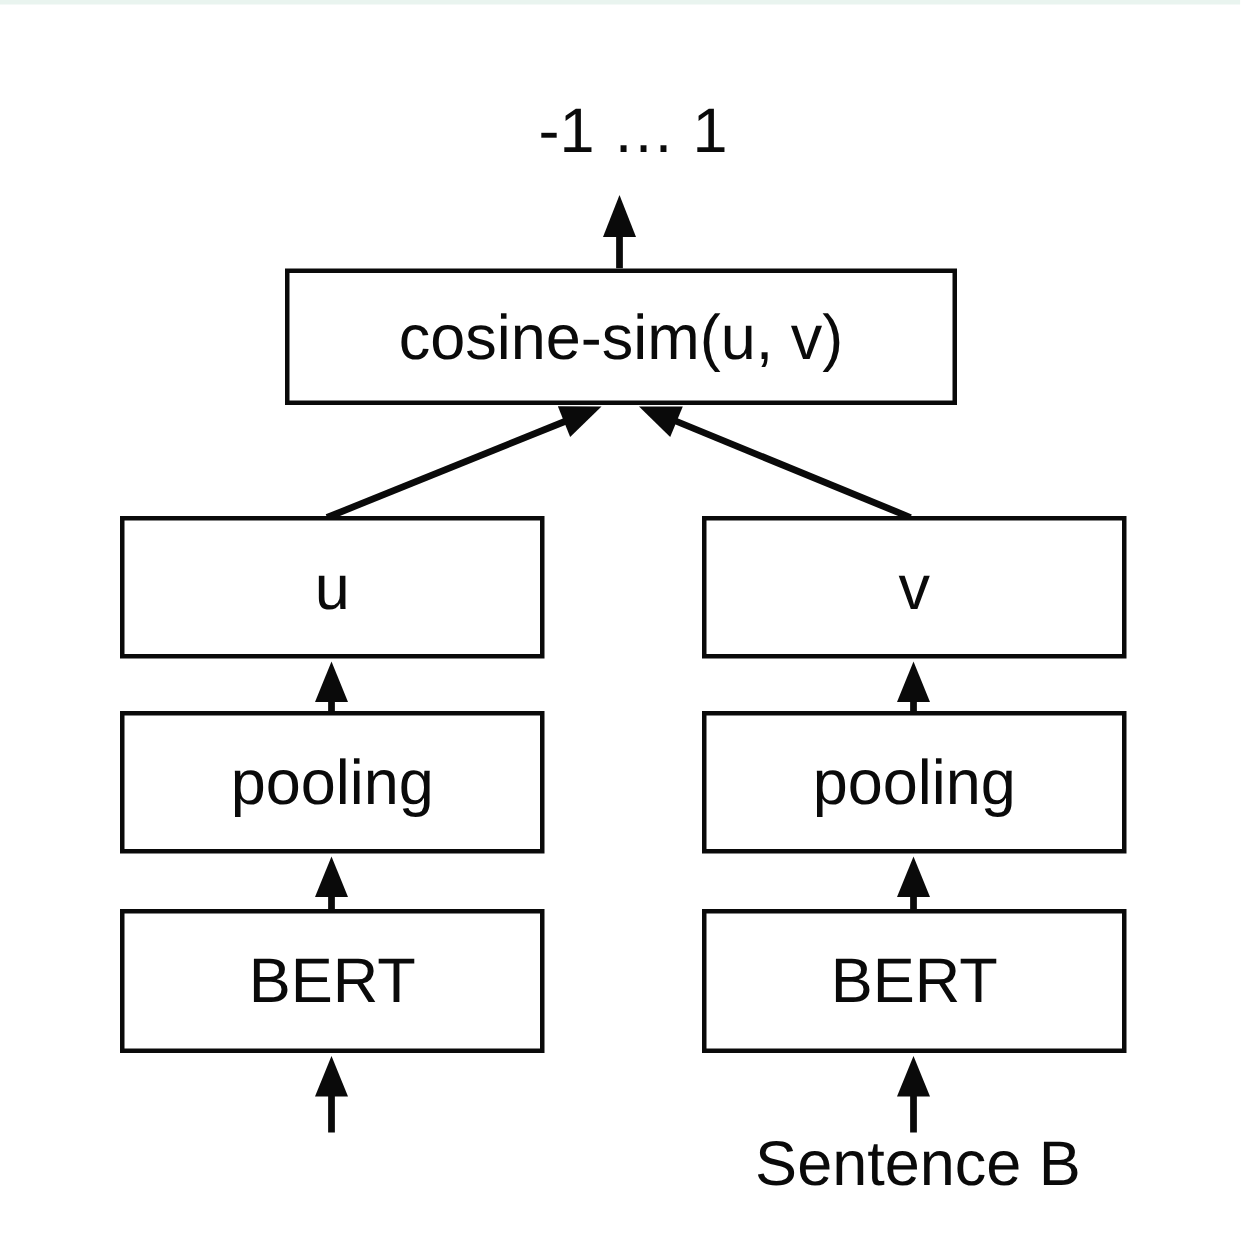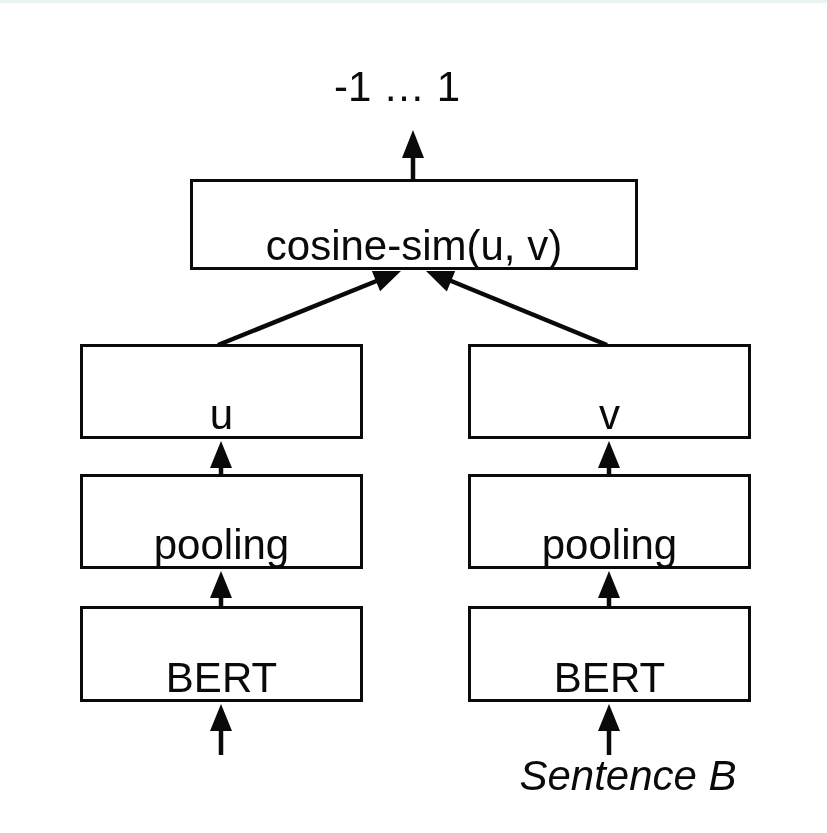--- a/index.html
+++ b/index.html
@@ -34,43 +34,43 @@
   .arrow-layer polygon {
     fill: #0a0a0a;
     stroke: none;
   }
   .box {
     position: absolute;
     box-sizing: border-box;
     border: 3px solid #0a0a0a;
     background: #ffffff;
     display: flex;
-    align-items: flex-end;
+    align-items: center;
     justify-content: center;
     font-size: 42px;
     line-height: 1;
     white-space: nowrap;
   }
   .box-cosine  { left: 190px; top: 179px; width: 448px; height: 91px; }
   .box-u       { left:  80px; top: 344px; width: 283px; height: 95px; }
   .box-v       { left: 468px; top: 344px; width: 283px; height: 95px; }
   .box-pool-l  { left:  80px; top: 474px; width: 283px; height: 95px; }
   .box-pool-r  { left: 468px; top: 474px; width: 283px; height: 95px; }
   .box-bert-l  { left:  80px; top: 606px; width: 283px; height: 96px; }
   .box-bert-r  { left: 468px; top: 606px; width: 283px; height: 96px; }
   .free-label {
     position: absolute;
     transform: translateX(-50%);
     font-size: 42px;
     line-height: 1.2;
     white-space: nowrap;
   }
-  .label-output     { left: 397px; top:  62px; }
+  .label-output     { left: 422px; top:  62px; }
   .label-sentence-a { left: 212px; top: 751px; }
-  .label-sentence-b { left: 628px; top: 751px; font-style: italic; }
+  .label-sentence-b { left: 612px; top: 751px; }
 </style>
 </head>
 <body>
 
 <div class="canvas">
 
   <div class="top-edge"></div>
 
   <svg class="arrow-layer" viewBox="0 0 827 833" xmlns="http://www.w3.org/2000/svg">
 

